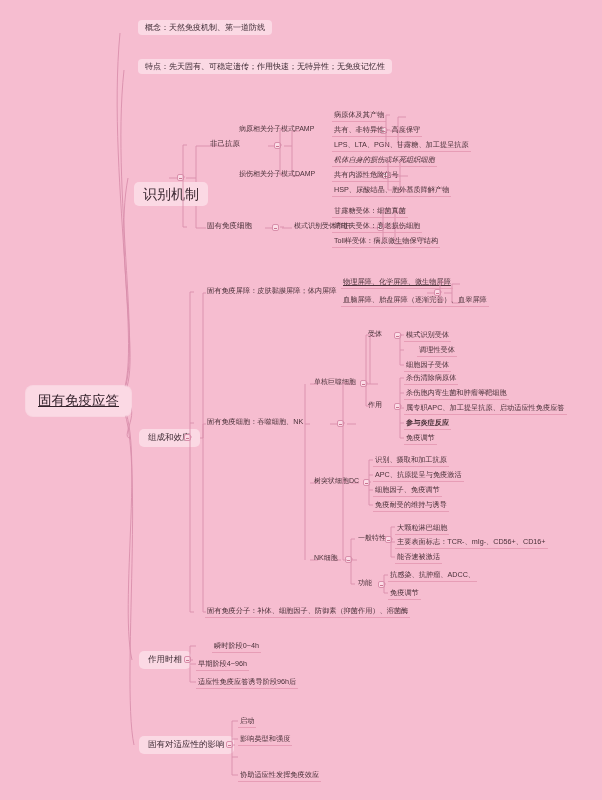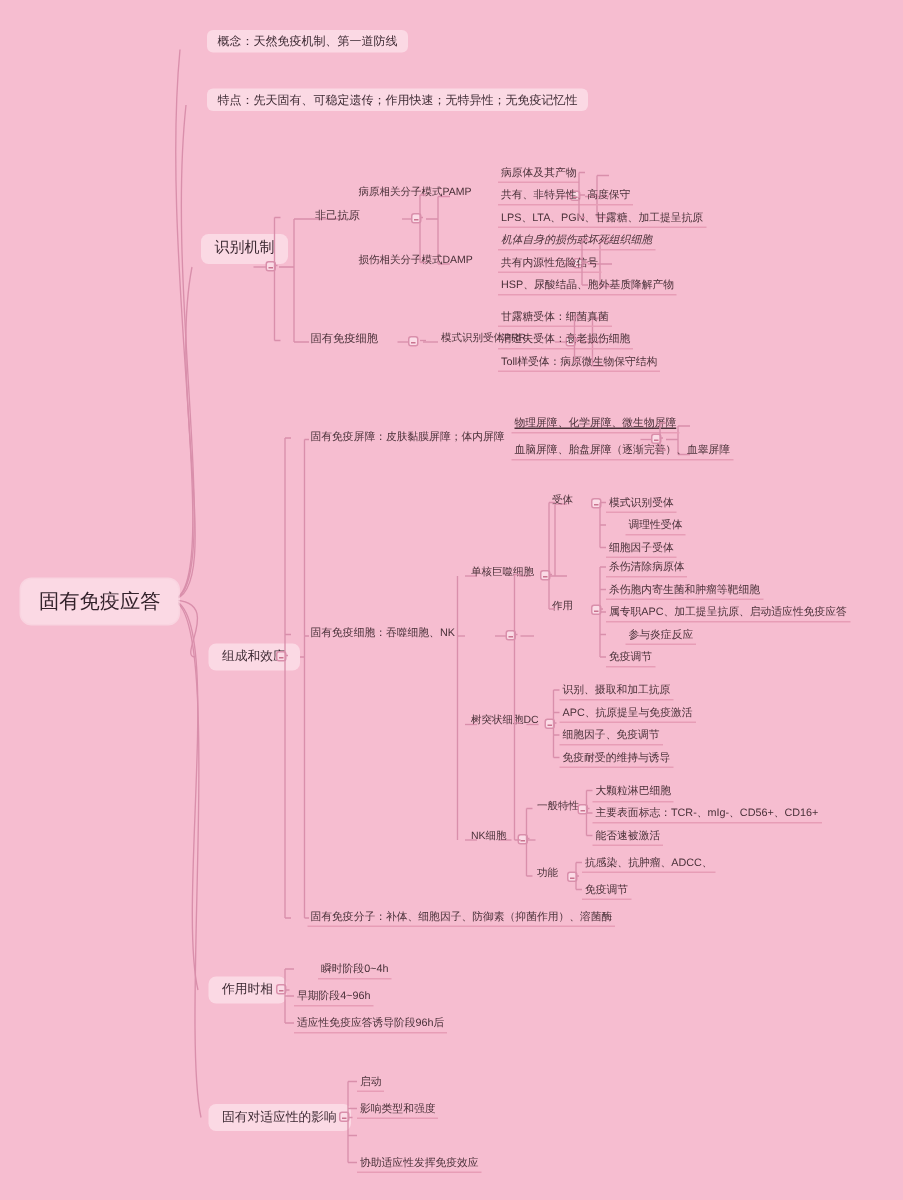--- a/index.html
+++ b/index.html
@@ -121,27 +121,27 @@
       <path d="M378,336 L378,336"></path>
       <path d="M370,336 L370,336"></path>
 
       <path d="M351,483 L359,483"></path>
 
       <path d="M333,560 L341,560"></path>
       <path d="M349,560 L357,560"></path>
     </g>
   </svg>
 
-  <div class="node root" style="left:14px;top:386px;">固有免疫应答</div>
+  <div class="node root" style="left:26px;top:386px;text-decoration:underline;">固有免疫应答</div>
 
   <div class="node lvl2" style="left:138px;top:20px;font-size:8px;">概念：天然免疫机制、第一道防线</div>
 
   <div class="node lvl2" style="left:138px;top:59px;font-size:8px;">特点：先天固有、可稳定遗传；作用快速；无特异性；无免疫记忆性</div>
 
-  <div class="node lvl1" style="left:134px;top:156px;font-size:10px;">识别机制</div>
+  <div class="node lvl1" style="left:134px;top:182px;font-size:14px;">识别机制</div>
   <div class="dot" style="left:177px;top:174px;"></div>
 
   <div class="node leaf" style="left:208px;top:139px;border-bottom:none;font-size:7.5px;">非己抗原</div>
   <div class="dot" style="left:274px;top:142px;"></div>
 
   <div class="node leaf nb" style="left:237px;top:124px;font-size:7px;">病原相关分子模式PAMP</div>
   <div class="dot" style="left:380px;top:127px;"></div>
   <div class="node leaf" style="left:332px;top:110px;">病原体及其产物</div>
   <div class="node leaf" style="left:332px;top:125px;">共有、非特异性、高度保守</div>
   <div class="node leaf" style="left:332px;top:140px;">LPS、LTA、PGN、甘露糖、加工提呈抗原</div>
@@ -178,21 +178,21 @@
   <div class="dot" style="left:394px;top:332px;"></div>
   <div class="node leaf" style="left:404px;top:330px;">模式识别受体</div>
   <div class="node leaf" style="left:404px;top:345px;margin-left:13px;">调理性受体</div>
   <div class="node leaf" style="left:404px;top:360px;">细胞因子受体</div>
 
   <div class="node leaf nb" style="left:366px;top:400px;font-size:7px;">作用</div>
   <div class="dot" style="left:394px;top:403px;"></div>
   <div class="node leaf" style="left:404px;top:373px;">杀伤清除病原体</div>
   <div class="node leaf" style="left:404px;top:388px;">杀伤胞内寄生菌和肿瘤等靶细胞</div>
   <div class="node leaf" style="left:404px;top:403px;">属专职APC、加工提呈抗原、启动适应性免疫应答</div>
-  <div class="node leaf" style="left:417px;top:418px;">参与炎症反应</div>
+  <div class="node leaf" style="left:404px;top:418px;font-weight:bold;">参与炎症反应</div>
   <div class="node leaf" style="left:404px;top:433px;">免疫调节</div>
 
   <div class="node leaf nb" style="left:312px;top:476px;font-size:7px;">树突状细胞DC</div>
   <div class="dot" style="left:363px;top:479px;"></div>
   <div class="node leaf" style="left:373px;top:455px;">识别、摄取和加工抗原</div>
   <div class="node leaf" style="left:373px;top:470px;">APC、抗原提呈与免疫激活</div>
   <div class="node leaf" style="left:373px;top:485px;">细胞因子、免疫调节</div>
   <div class="node leaf" style="left:373px;top:500px;">免疫耐受的维持与诱导</div>
 
   <div class="node leaf nb" style="left:312px;top:553px;font-size:7px;">NK细胞</div>

